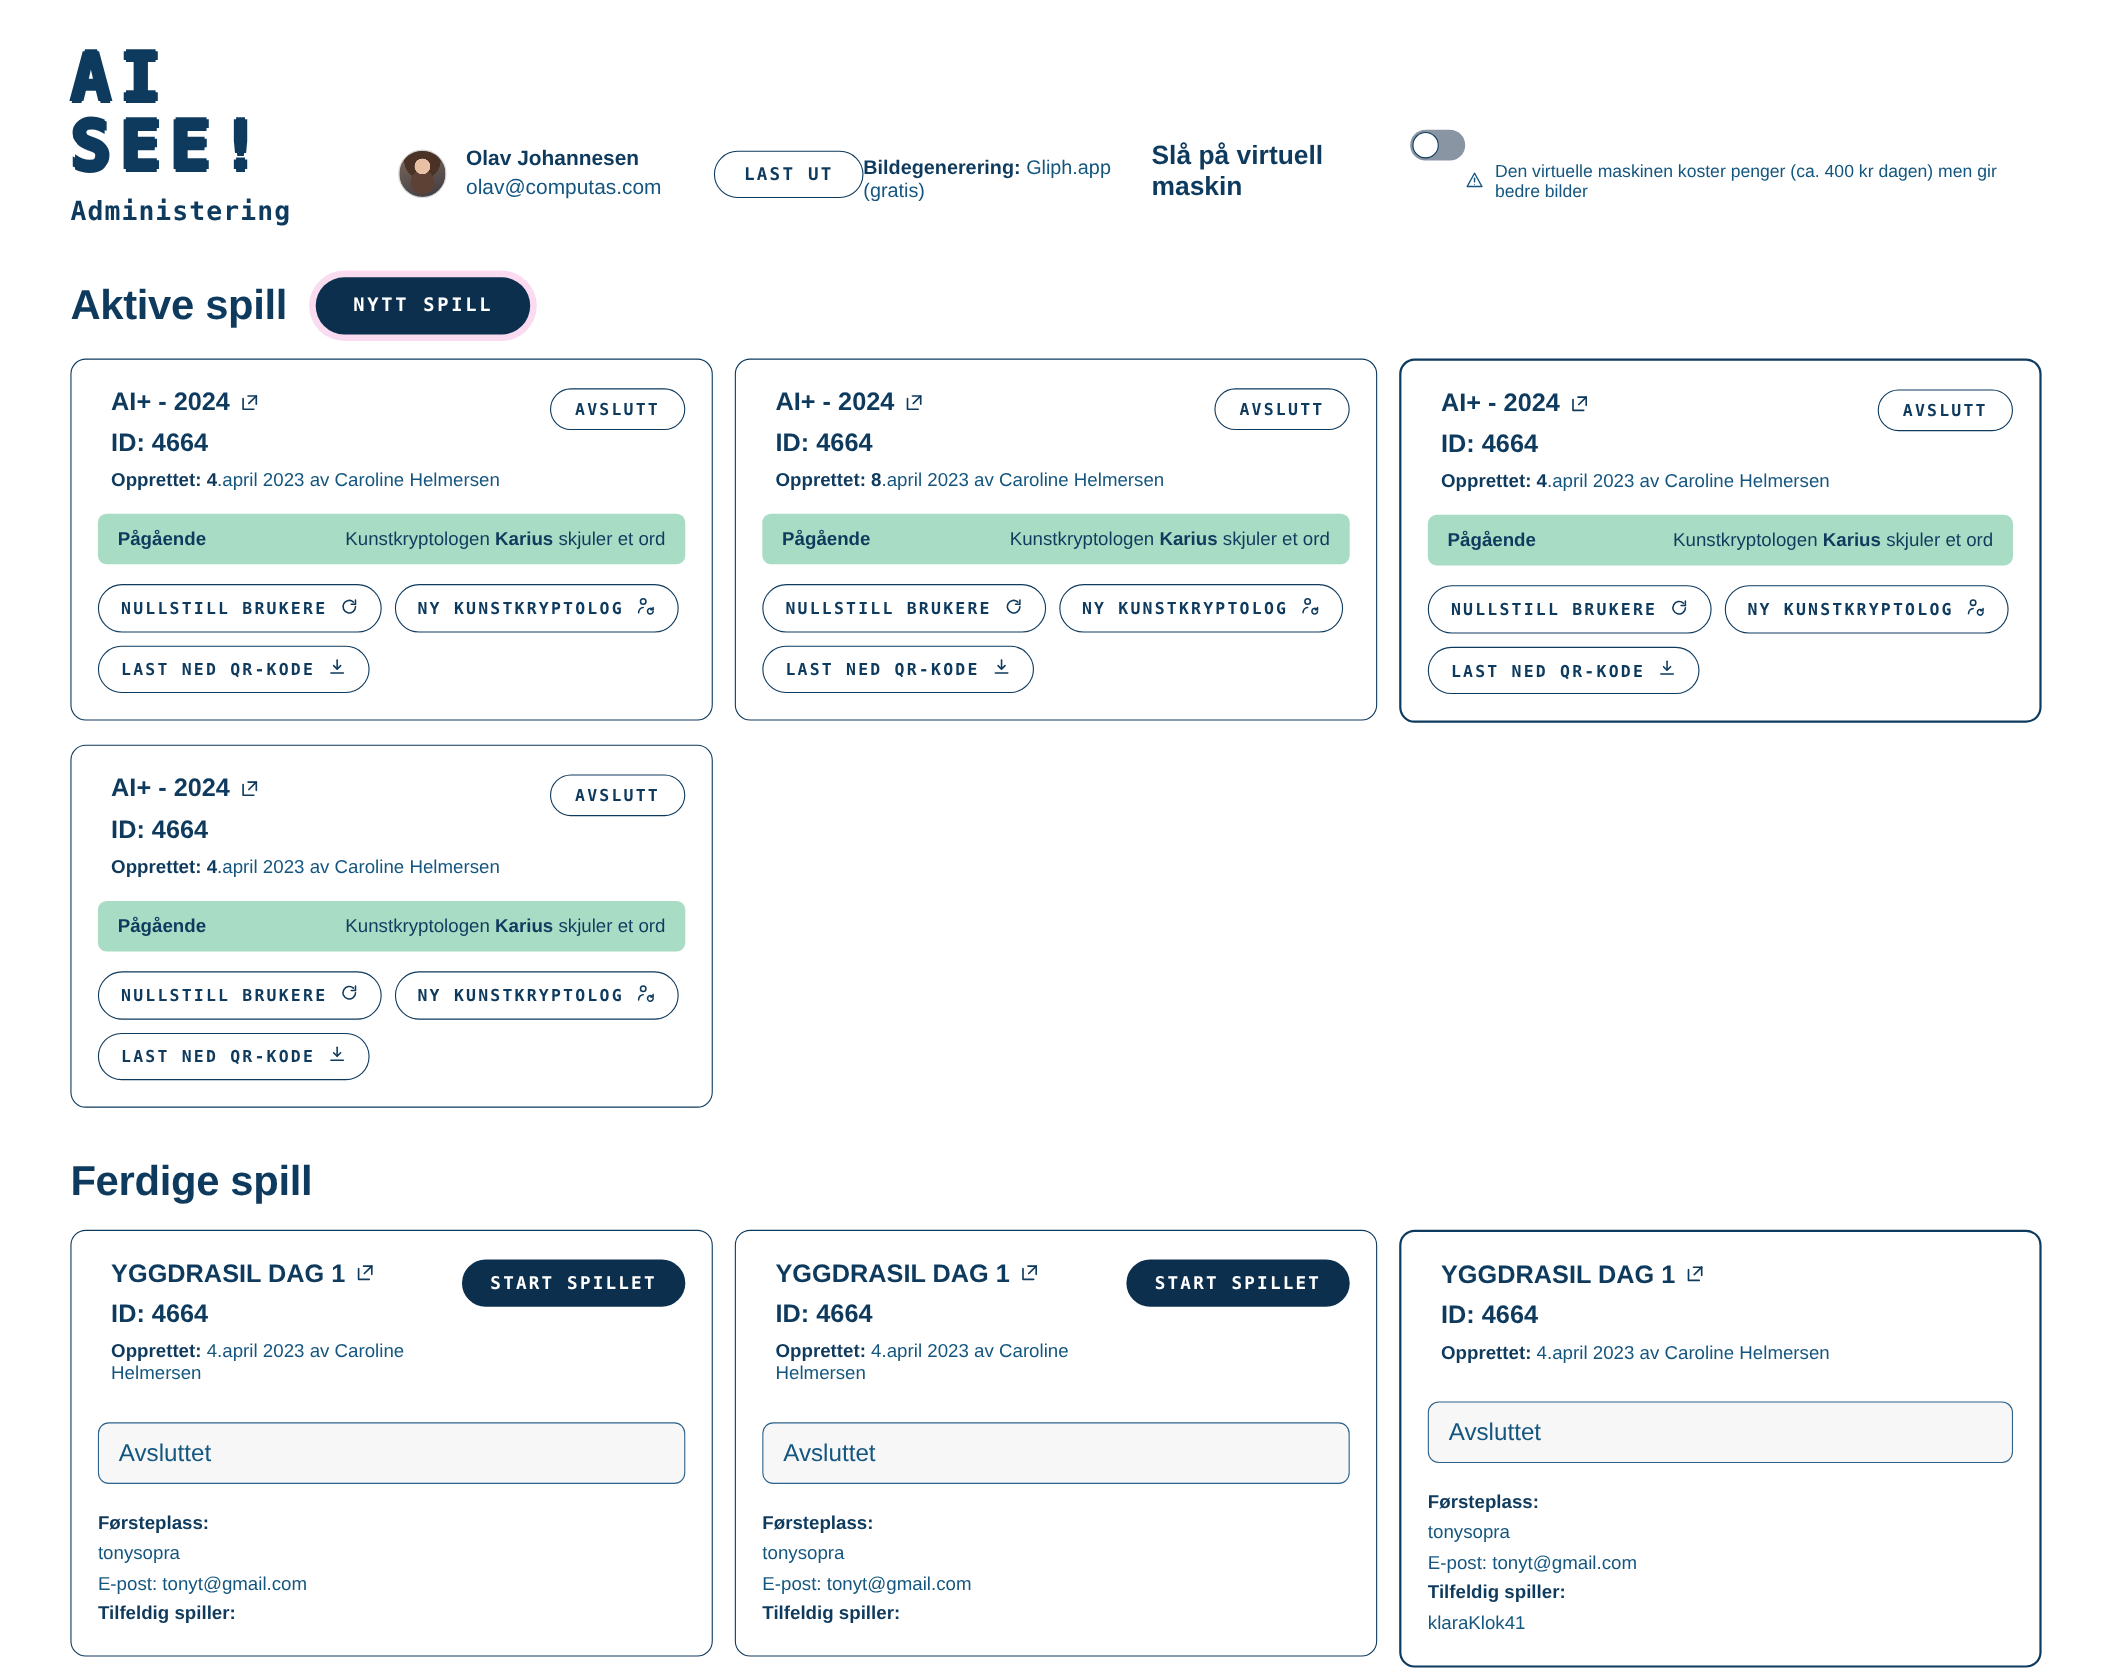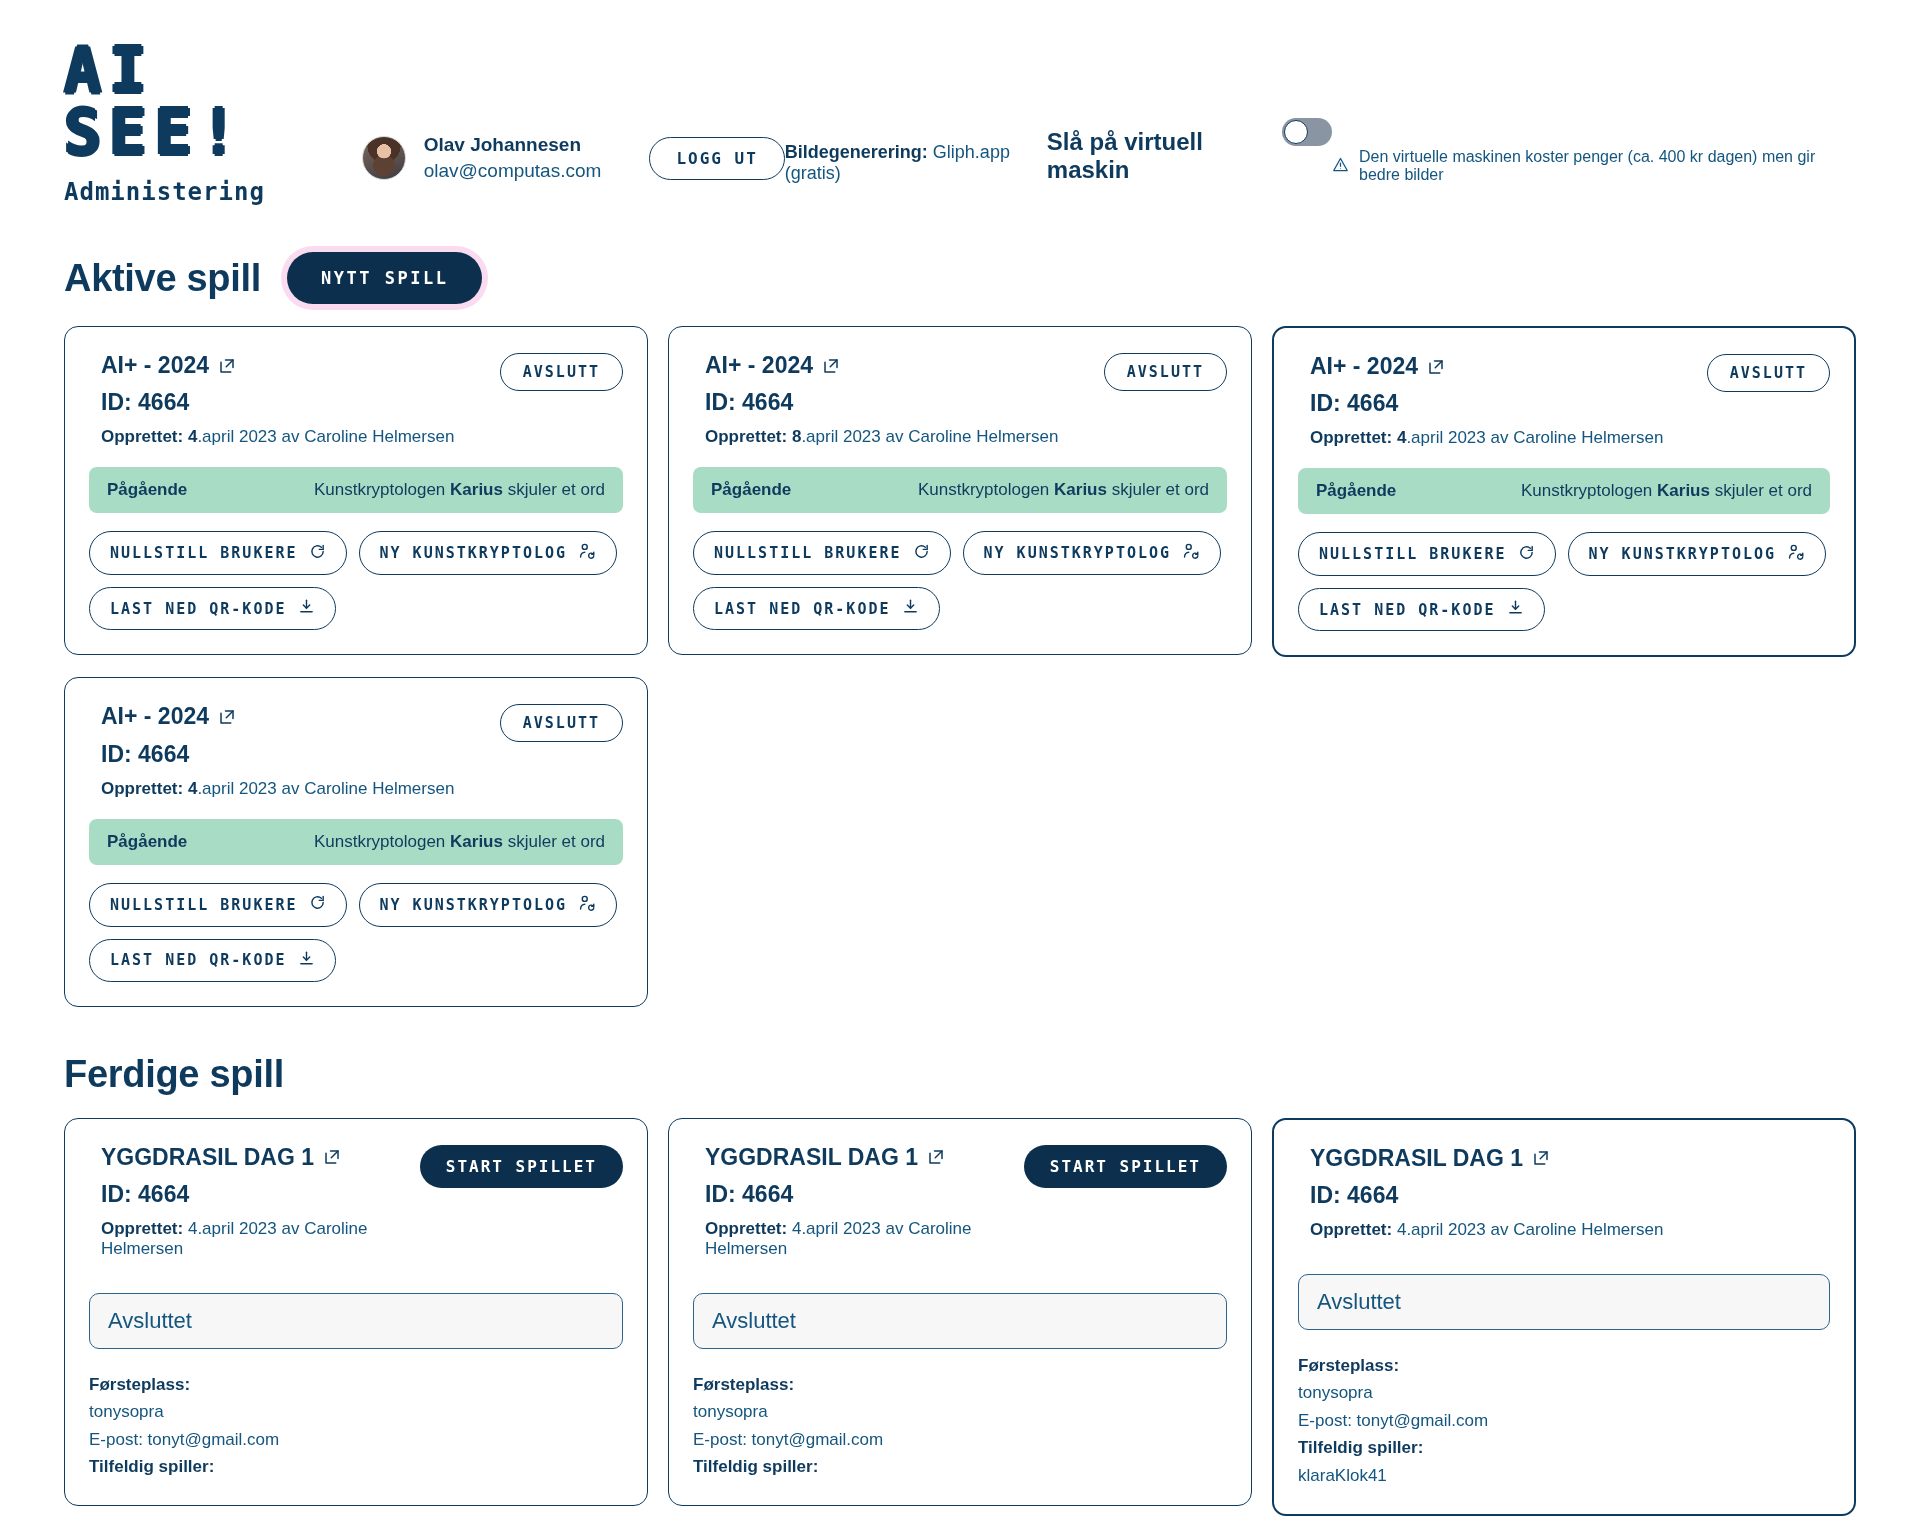--- a/index.html
+++ b/index.html
@@ -256,21 +256,21 @@
       <div class="brand-sub">Administering</div>
     </div>
 
     <div class="header-right">
       <div class="user-row">
         <div class="avatar"></div>
         <div class="user-meta">
           <div class="user-name">Olav Johannesen</div>
           <div class="user-email">olav@computas.com</div>
         </div>
-        <button class="btn-outline-pill logout-btn">LOGG UT</button>
+        <button class="btn-outline-pill logout-btn">LAST UT</button>
       </div>
 
       <div class="imggen">
         <b>Bildegenerering:</b><span> Gliph.app (gratis)</span>
       </div>
 
       <div class="vm-row">
         <div class="vm-label">Slå på virtuell maskin</div>
         <div class="toggle">
           <div class="knob"></div>

